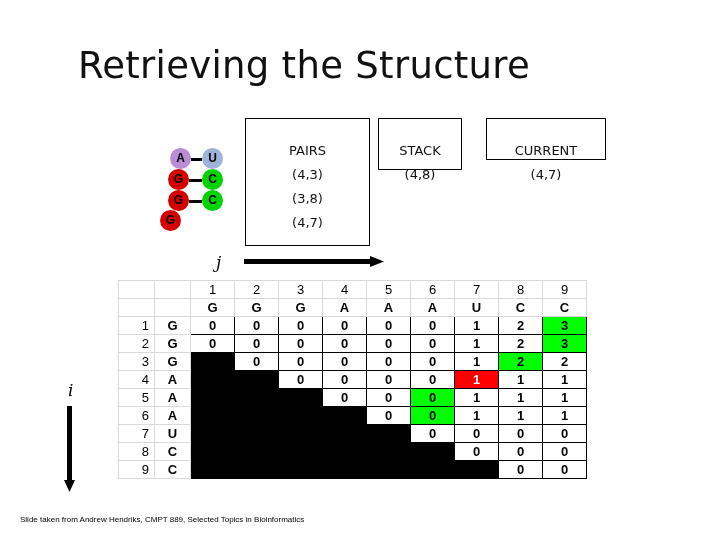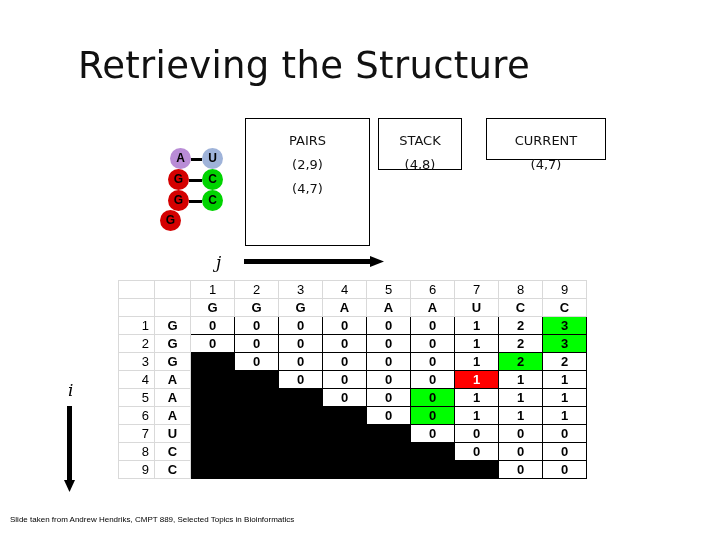--- a/index.html
+++ b/index.html
@@ -51,21 +51,21 @@
   .infobox{
     position:absolute;
     border:1.5px solid #000;
     background:#fff;
     box-sizing:border-box;
   }
   .infobox .bx-title{
     text-align:center;
     font-size:13px;
     color:#111;
-    margin-top:14px;
+    margin-top:24px;
     font-family:"DejaVu Sans", sans-serif;
   }
   .infobox .bx-val{
     text-align:center;
     font-size:13px;
     color:#111;
     margin-top:9px;
     font-family:"DejaVu Sans", sans-serif;
   }
   #box-pairs{left:245px;top:118px;width:125px;height:128px;}
@@ -142,21 +142,21 @@
   }
   table.matrix td.red{
     background:#ff0000;
     border:1px solid #000;
     color:#ffffff;
   }
 
   
   #footer-note{
     position:absolute;
-    left:10px;top:515px;
+    left:20px;top:515px;
     font-size:8px;
     color:#000;
     font-family:"Liberation Sans", sans-serif;
   }
 </style>
 </head>
 <body>
 
 <div id="slide-title">Retrieving the Structure</div>
 
@@ -168,21 +168,22 @@
     <div class="nt" style="left: 42px; top: 0px; background: rgb(159, 179, 217);">U</div>
     <div class="nt" style="left: 8px; top: 21px; background: rgb(212, 0, 0);">G</div>
     <div class="nt" style="left: 42px; top: 21px; background: rgb(0, 212, 0);">C</div>
     <div class="nt" style="left: 8px; top: 42px; background: rgb(212, 0, 0);">G</div>
     <div class="nt" style="left: 42px; top: 42px; background: rgb(0, 212, 0);">C</div>
     <div class="nt" style="left: 0px; top: 62px; background: rgb(212, 0, 0);">G</div>
   </div>
 
 <div class="infobox" id="box-pairs">
   <div class="bx-title">PAIRS</div>
-  <div class="bx-val">(2,9)</div>
+  <div class="bx-val">(4,3)</div>
+  <div class="bx-val">(3,8)</div>
   <div class="bx-val">(4,7)</div>
 </div>
 
 <div class="infobox" id="box-stack">
   <div class="bx-title">STACK</div>
   <div class="bx-val">(4,8)</div>
 </div>
 
 <div class="infobox" id="box-current">
   <div class="bx-title">CURRENT</div>

